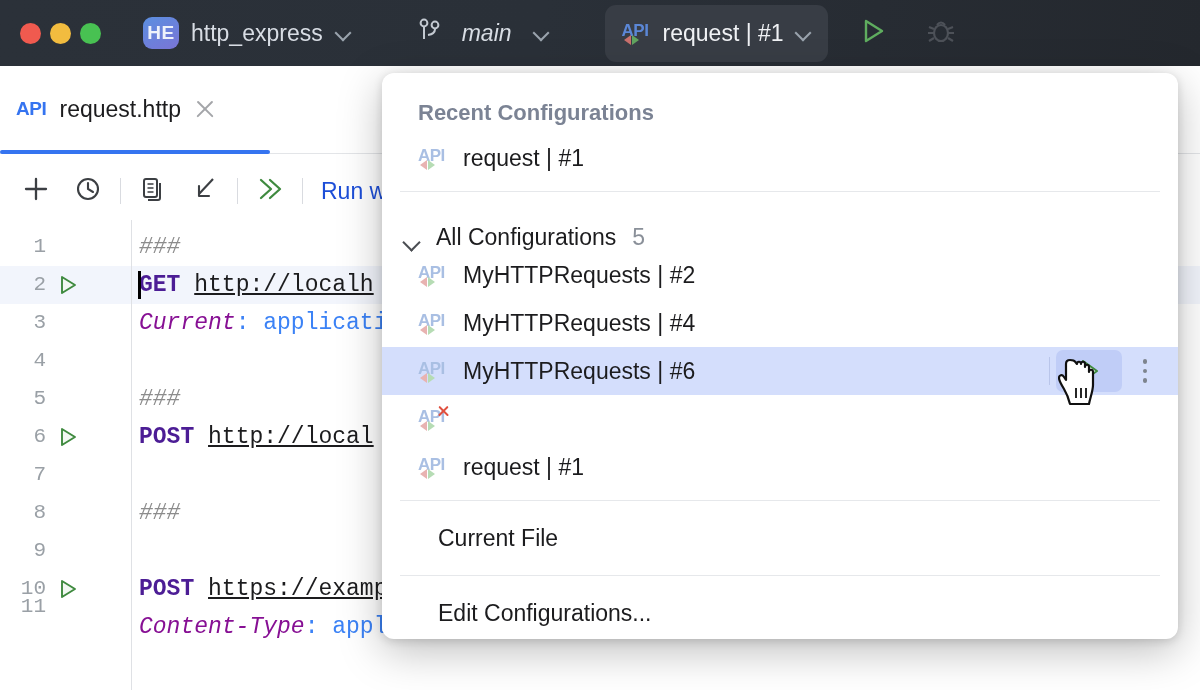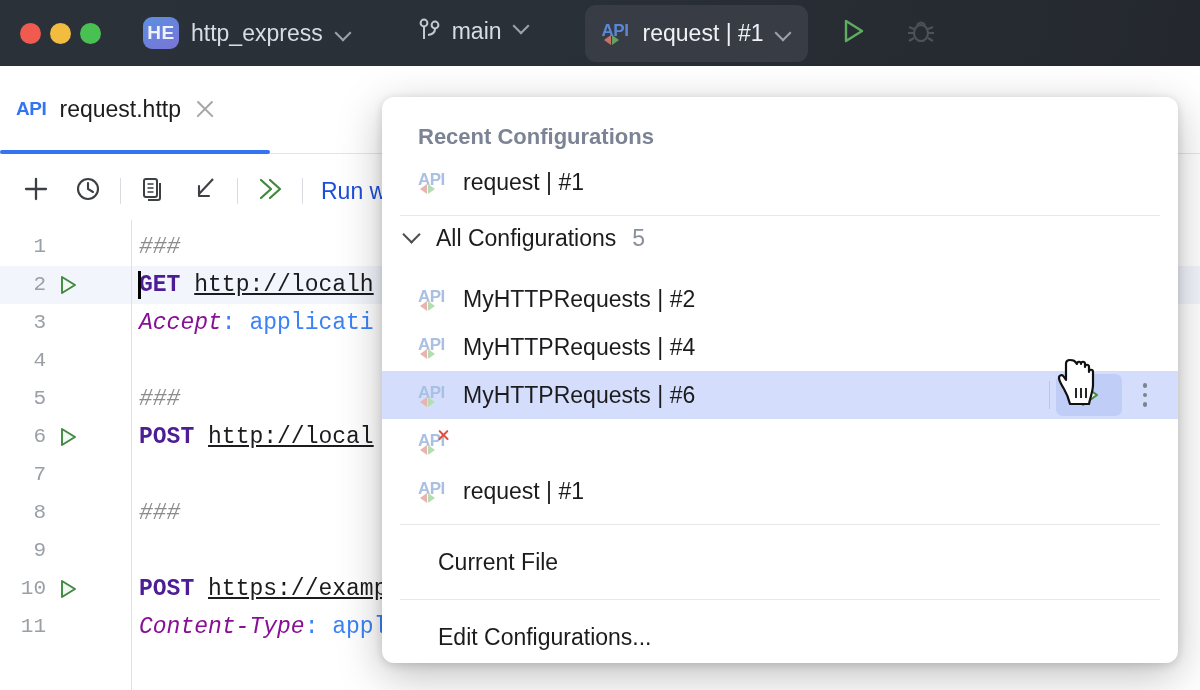--- a/index.html
+++ b/index.html
@@ -36,21 +36,21 @@
     letter-spacing: .5px;
   }
   .tb-label { color: #d8dde4; font-size: 23px; }
   .chev { display: inline-block; width: 16px; height: 16px; position: relative; flex: none; }
   .chev::after {
     content: ""; position: absolute; left: 2px; top: 2px;
     width: 10px; height: 10px;
     border-right: 2px solid #9aa3ad; border-bottom: 2px solid #9aa3ad;
     transform: rotate(45deg);
   }
-  .branch-chip { display: flex; align-items: flex-start; gap: 11px; margin-left: 58px; }
+  .branch-chip { display: flex; align-items: center; gap: 21px; margin-left: 58px; font-style: italic; }
 
   .run-chip {
     display: flex; align-items: center; gap: 11px;
     margin-left: 56px; height: 57px; padding: 0 17px;
     background: #383d45; border-radius: 11px;
   }
   .run-chip .tb-label { color: #f0f2f5; font-weight: 500; font-size: 23px; }
 
   
   .api-ico { position: relative; flex: none; display: inline-block; }
@@ -124,34 +124,33 @@
   .cm-plain { color: #3b82f6; }
   .line-hl { position: absolute; left: 0; width: 1200px; height: 38px; background: #f2f5fc; }
   .caret { position: absolute; width: 3px; height: 28px; background: #000; top: 5px; }
 
   
   .popup {
     position: absolute; left: 382px; top: 73px; width: 796px; height: 566px;
     background: #ffffff; border-radius: 12px;
     box-shadow: 0 12px 44px rgba(0,0,0,.26), 0 2px 10px rgba(0,0,0,.14);
     overflow: hidden;
-    margin-top: 24px;
   }
   .pop-header {
     font-size: 22px; font-weight: 700; color: #7b8394;
     padding: 27px 0 8px 36px;
   }
   .pop-row {
     position: relative; height: 48px; display: flex; align-items: center;
     padding-left: 36px; gap: 15px; font-size: 23px; color: #1c1c1e;
   }
   .pop-row.selected { background: #d4defc; }
   .pop-divider { height: 1px; background: #e6e8eb; margin: 9px 18px; }
   .pop-section {
-    height: 50px; display: flex; align-items: flex-start; gap: 16px;
+    height: 50px; display: flex; align-items: flex-end; gap: 16px;
     padding-left: 20px; font-size: 23px; color: #1c1c1e;
   }
   .sec-chev { width: 18px; height: 18px; position: relative; flex: none; }
   .sec-chev::after {
     content: ""; position: absolute; left: 3px; top: 3px; width: 11px; height: 11px;
     border-right: 2.2px solid #4a4d52; border-bottom: 2.2px solid #4a4d52;
     transform: rotate(45deg);
   }
   .sec-count { color: #8a9099; }
   
@@ -311,42 +310,42 @@
         <div class="ln" style="top: 8px;">1</div>
         <div class="code" style="top: 8px;"><span class="cm-comment">###</span></div>
         <div class="line-hl" style="top: 46px;"></div>
         <div class="ln" style="top: 46px;">2</div>
         <div class="gutter-run" style="top: 53px;"><svg width="24" height="24" viewBox="0 0 24 24">
             <path d="M6 4 L19 12 L6 20 Z" fill="#f2f8f2" stroke="#3f8a3f" stroke-width="1.9" stroke-linejoin="round"></path>
           </svg></div>
         <div class="code" style="top: 46px;"><span class="cm-method">GET</span><span class="cm-plain"> </span><span class="cm-url">http://localh</span></div>
         <div class="caret" style="top: 51px; left: 138px;"></div>
         <div class="ln" style="top: 84px;">3</div>
-        <div class="code" style="top: 84px;"><span class="cm-header">Accept</span><span class="cm-plain">: applicati</span></div>
+        <div class="code" style="top: 84px;"><span class="cm-header">Current</span><span class="cm-plain">: applicati</span></div>
         <div class="ln" style="top: 122px;">4</div>
         <div class="code" style="top: 122px;"></div>
         <div class="ln" style="top: 160px;">5</div>
         <div class="code" style="top: 160px;"><span class="cm-comment">###</span></div>
         <div class="ln" style="top: 198px;">6</div>
         <div class="gutter-run" style="top: 205px;"><svg width="24" height="24" viewBox="0 0 24 24">
             <path d="M6 4 L19 12 L6 20 Z" fill="#f2f8f2" stroke="#3f8a3f" stroke-width="1.9" stroke-linejoin="round"></path>
           </svg></div>
         <div class="code" style="top: 198px;"><span class="cm-method">POST</span><span class="cm-plain"> </span><span class="cm-url">http://local</span></div>
         <div class="ln" style="top: 236px;">7</div>
         <div class="code" style="top: 236px;"></div>
         <div class="ln" style="top: 274px;">8</div>
         <div class="code" style="top: 274px;"><span class="cm-comment">###</span></div>
         <div class="ln" style="top: 312px;">9</div>
         <div class="code" style="top: 312px;"></div>
         <div class="ln" style="top: 350px;">10</div>
         <div class="gutter-run" style="top: 357px;"><svg width="24" height="24" viewBox="0 0 24 24">
             <path d="M6 4 L19 12 L6 20 Z" fill="#f2f8f2" stroke="#3f8a3f" stroke-width="1.9" stroke-linejoin="round"></path>
           </svg></div>
         <div class="code" style="top: 350px;"><span class="cm-method">POST</span><span class="cm-plain"> </span><span class="cm-url">https://examp</span></div>
-        <div class="ln" style="top: 388px;">11</div>
+        <div class="ln" style="top: 368px;">11</div>
         <div class="code" style="top: 388px;"><span class="cm-header">Content-Type</span><span class="cm-plain">: application/x-www-form-urlencoded</span></div>
       </div>
     <div class="editor-vline"></div>
   </div>
 
   <div class="popup">
     <div class="pop-header">Recent Configurations</div>
 
     <div id="recent-layer">
         <div class="pop-row">

